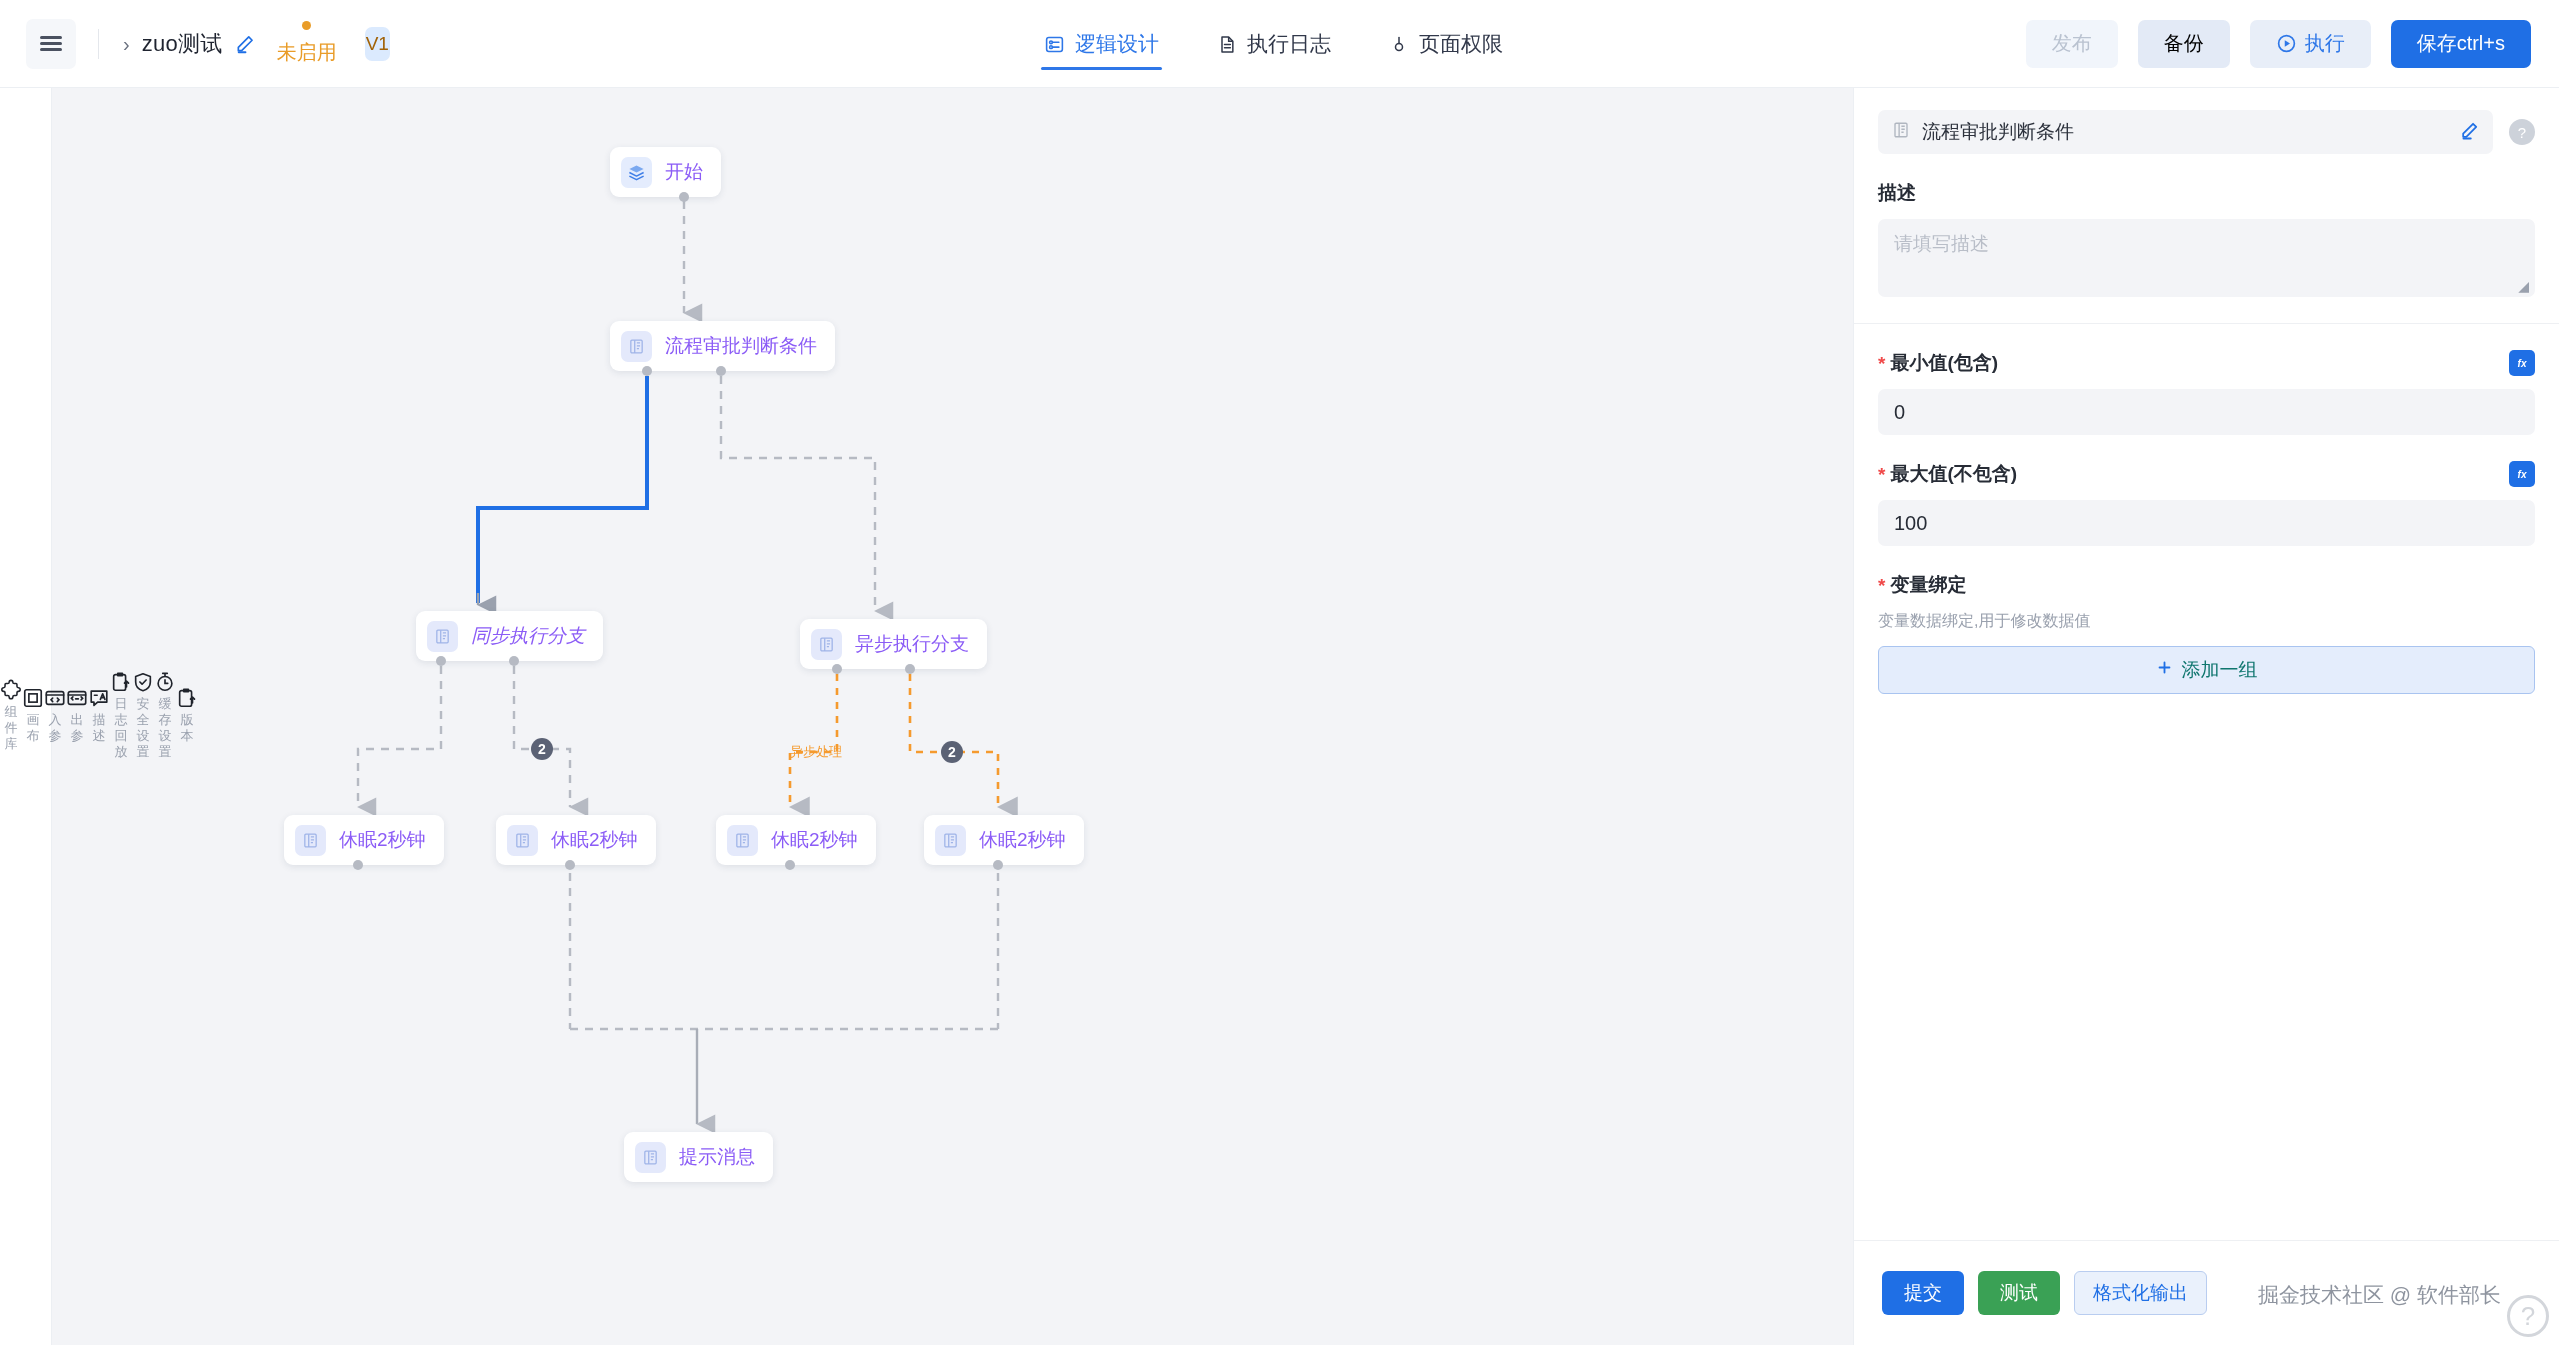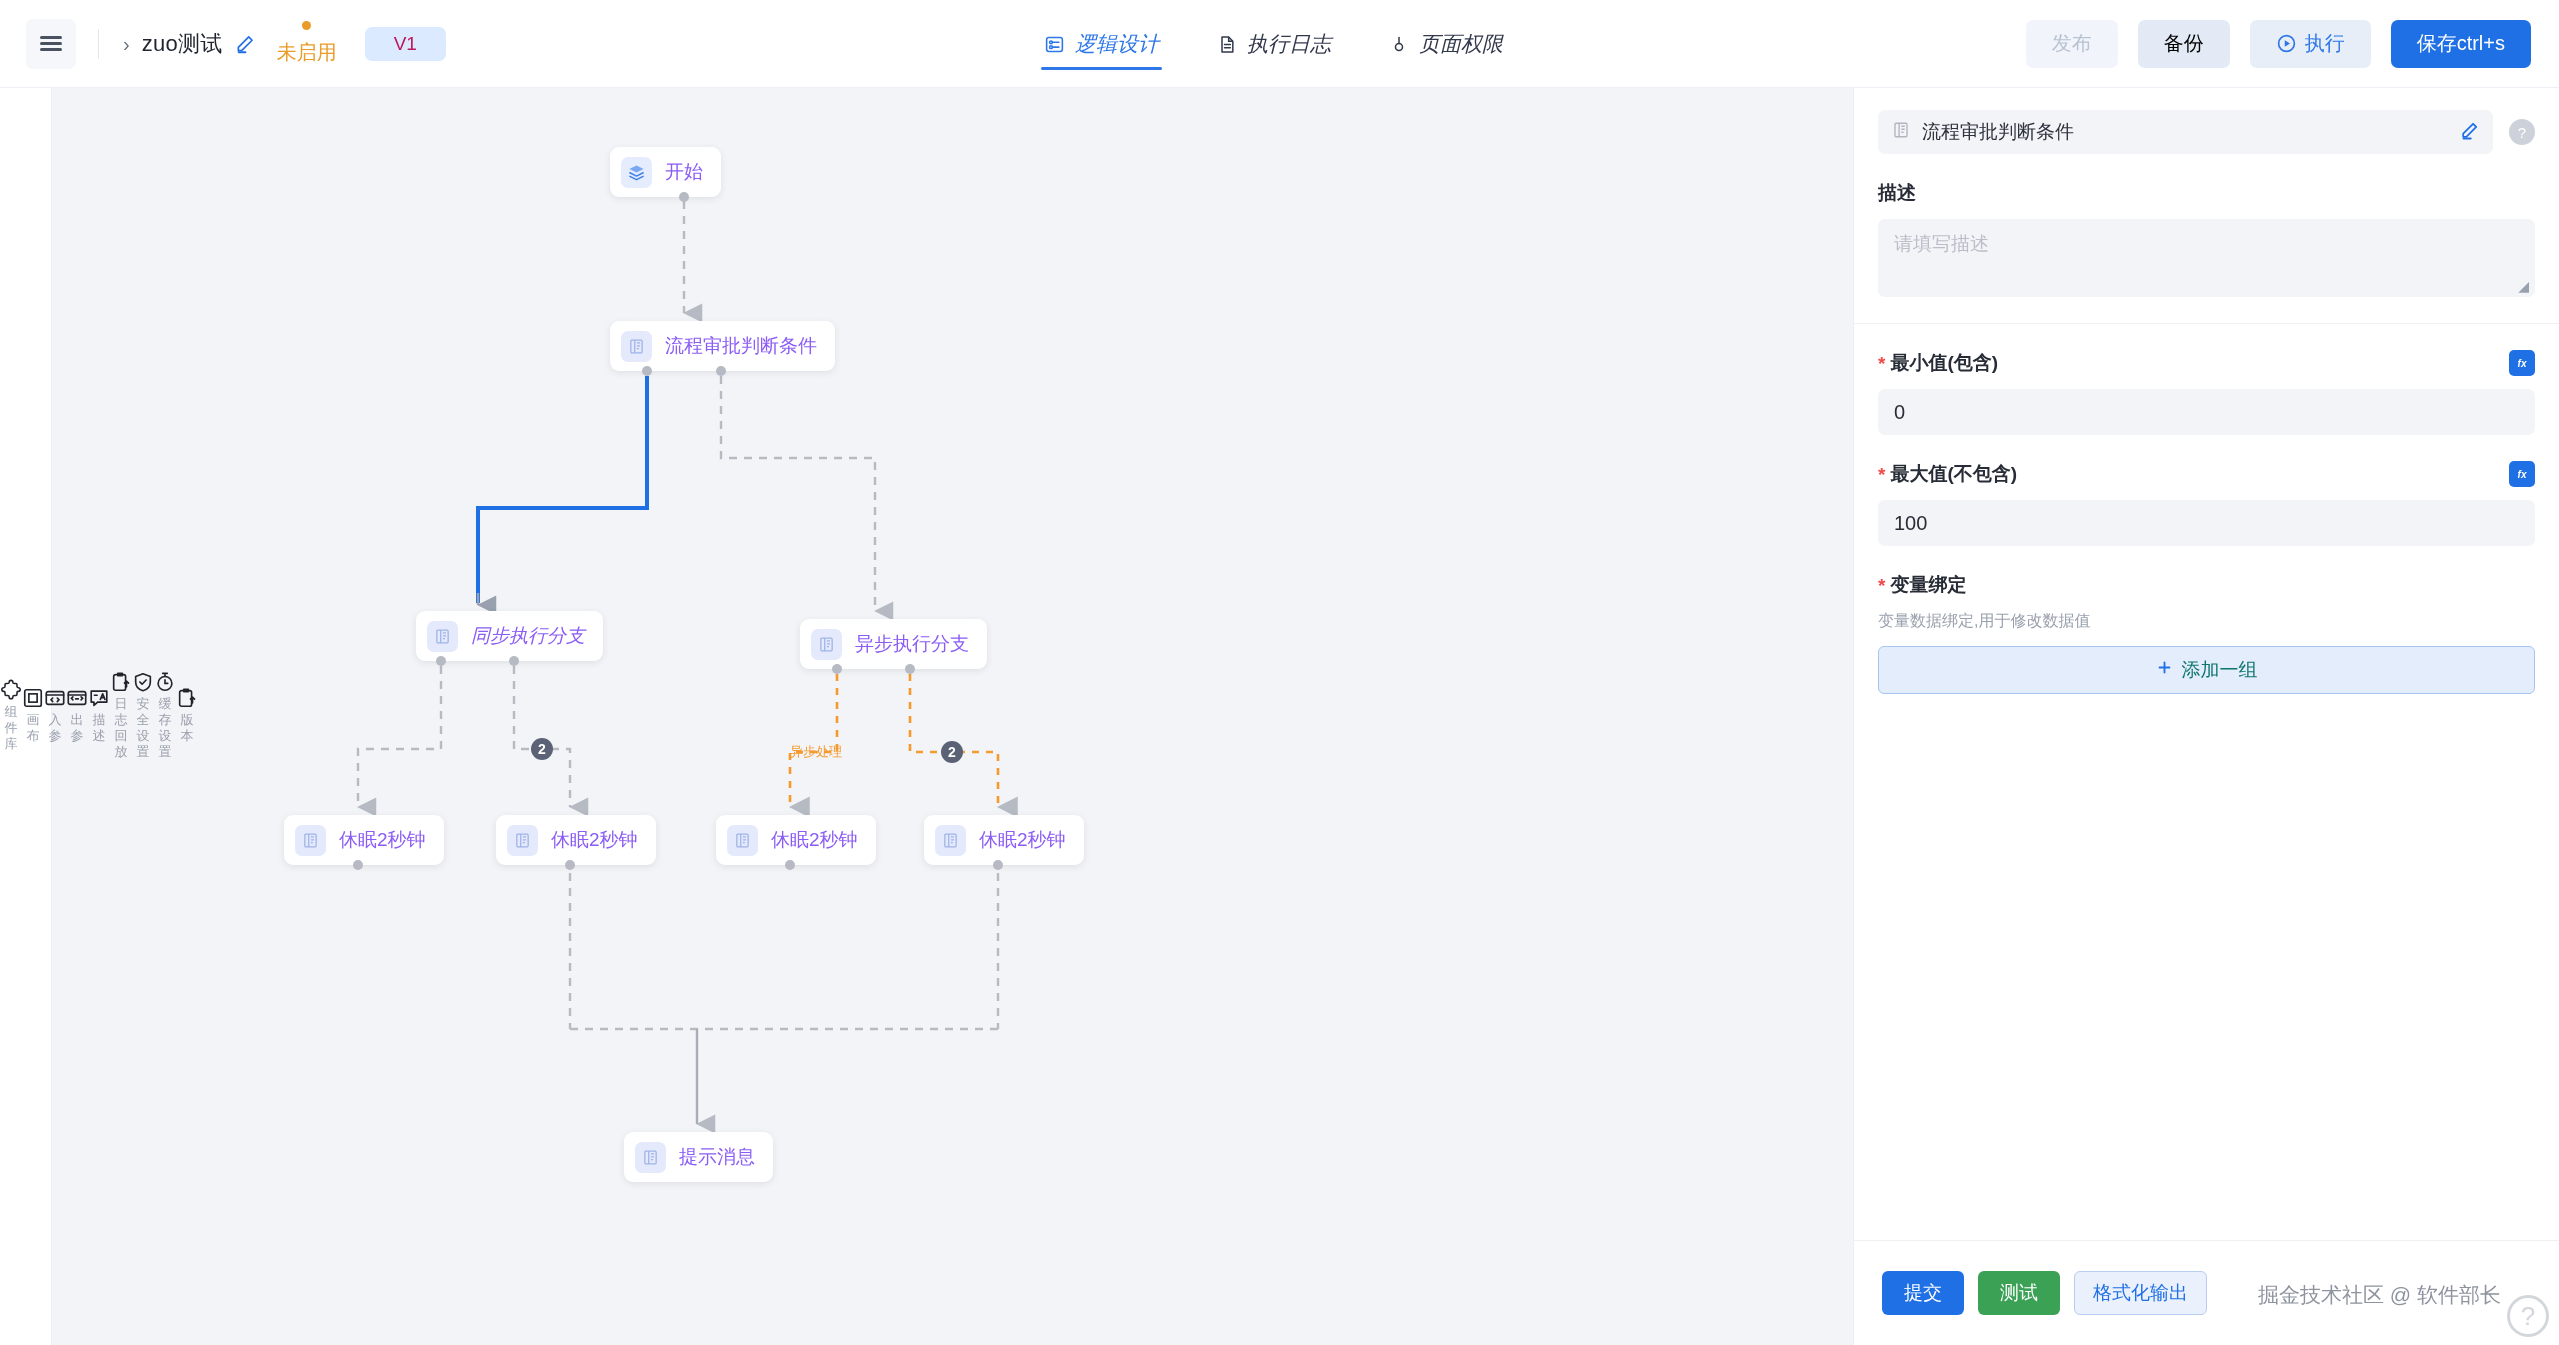--- a/index.html
+++ b/index.html
@@ -33,28 +33,28 @@
   .vdiv { width: 1px; height: 30px; background: #e4e7ec; margin-left: 22px; }
 
   .crumb-wrap { display: flex; align-items: center; margin-left: 24px; gap: 12px; }
   .chev { color: #6b7280; font-size: 20px; line-height: 1; cursor: pointer; }
   .crumb-title { font-size: 22px; color: #1f2430; letter-spacing: .3px; }
   .pencil { cursor: pointer; display:inline-flex; }
   .status-chip { display: flex; align-items: center; gap: 9px; margin-left: 10px; flex-direction: column; }
   .status-dot { width: 9px; height: 9px; border-radius: 50%; background: #e99c28; }
   .status-text { color: #e99c28; font-size: 20px; }
   .ver-badge {
-    margin-left: 16px; background: #dbeafe; color: #be185d;
-    padding: 6px 29px; border-radius: 7px; font-size: 19px; cursor: pointer;
+    margin-left: 16px; background: #dbeafe; color: #a16207;
+    padding: 6px 1px; border-radius: 7px; font-size: 19px; cursor: pointer;
   }
 
   .tabs { position: absolute; left: 1041px; top: 0; height: 88px; display: flex; align-items: stretch; gap: 52px; }
   .tab {
     display: flex; align-items: center; gap: 10px; font-size: 21px; color: #31384a;
-    cursor: pointer; position: relative; padding: 0 3px; font-style: italic;
+    cursor: pointer; position: relative; padding: 0 3px;
   }
   .tab.active { color: #2e77e8; }
   .tab.active::after {
     content: ""; position: absolute; left: 0; right: 0; bottom: 18px;
     height: 3.5px; background: #2e77e8; border-radius: 2px;
   }
 
   .actions { position: absolute; right: 28px; top: 50%; transform: translateY(-50%); display: flex; gap: 20px; align-items: center; }
   .btn {
     border-radius: 7px; font-size: 20px; padding: 0 26px; height: 48px;

